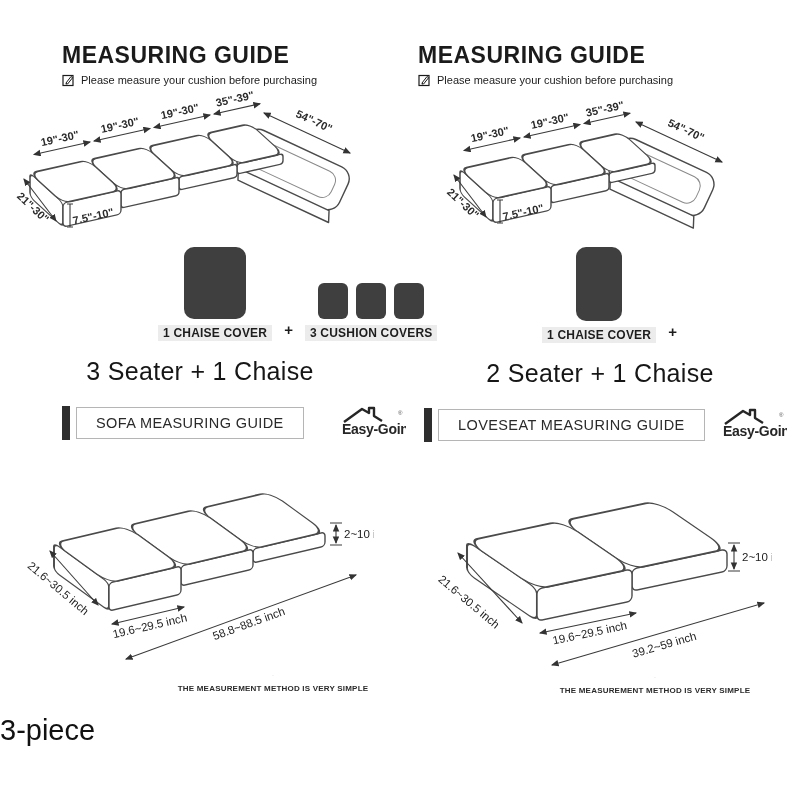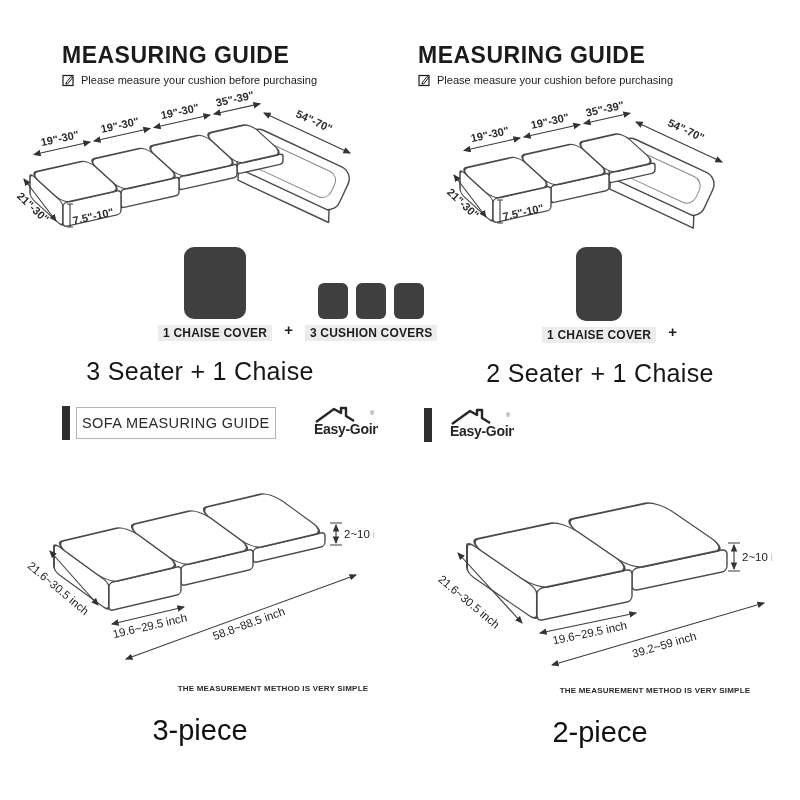--- a/index.html
+++ b/index.html
@@ -36,30 +36,30 @@
   .chip{background:#ececec;padding:2px 5px;font-size:12px;font-weight:bold;
         letter-spacing:.2px;color:#1d1d1d;white-space:nowrap;height:12px;line-height:12px;}
   .plus{font-size:15px;font-weight:bold;padding-bottom:3px;color:#1d1d1d;}
 
   .caption{margin-top:14px;text-align:center;font-size:25px;line-height:32px;
            letter-spacing:.3px;color:#161616;}
 
   .guide-row{display:flex;align-items:center;margin-top:18px;height:36px;}
   #col-left .guide-row{margin-left:62px;} #col-right .guide-row{margin-left:24px;}
   .guide-bar{width:8px;height:34px;background:#2e2e2e;flex:0 0 auto;}
-  .guide-box{border:1.3px solid #b5b5b5;padding:7px 5px;margin-left:6px;font-size:14.5px;
+  .guide-box{border:1.3px solid #b5b5b5;padding:7px 19px;margin-left:6px;font-size:14.5px;
              letter-spacing:.4px;color:#2a2a2a;white-space:nowrap;}
   .logo{flex:0 0 auto;}
   #col-left .logo{margin-left:36px;} #col-right .logo{margin-left:16px;}
 
   .note-row{display:flex;align-items:center;gap:8px;margin-top:4px;height:18px;flex-direction:column;}
   #col-left .note-row{margin-left:146px;} #col-right .note-row{margin-left:110px;}
   .note-text{font-size:8px;font-weight:bold;letter-spacing:.2px;color:#2b2b2b;white-space:nowrap;}
 
-  .piece{margin-top:20px;text-align:center;font-size:29px;line-height:34px;color:#111111;}
+  .piece{margin-top:20px;font-size:29px;line-height:34px;color:#111111;}
 </style>
 </head>
 <body>
 
 <div id="stage">
 
   <div class="col" id="col-left">
     <div class="header">
       <div class="title">MEASURING GUIDE</div>
       <div class="subrow">
@@ -256,20 +256,21 @@
         <div class="big-cover"></div>
         <div class="chip">1 CHAISE COVER</div>
       </div>
       <div class="plus">+</div>
     </div>
 
     <div class="caption">2 Seater + 1 Chaise</div>
 
     <div class="guide-row">
       <div class="guide-bar"></div>
+      <div class="guide-box">LOVESEAT MEASURING GUIDE</div>
       <svg class="logo" width="66" height="40" viewBox="0 0 66 40">
         <path d="M4 19 L22 6 L29 10 L29 5 L34 5 L34 13 L42 18" fill="none" stroke="#262626" stroke-width="2.4" stroke-linejoin="round"></path>
         <text x="2" y="31" font-size="14" font-weight="bold" letter-spacing="-0.3" fill="#262626">Easy-Going</text>
         <text x="58" y="12" font-size="6" fill="#555">®</text>
       </svg>
     </div>
 
     <svg class="lower" width="360" height="200" viewBox="0 0 360 200">
       <defs>
         <marker id="s4a" markerWidth="8" markerHeight="8" refX="6" refY="3" orient="auto-start-reverse">
@@ -301,16 +302,15 @@
     <div class="note-row">
       <svg width="18" height="18" viewBox="0 0 18 18">
         <g transform="translate(9,9) rotate(-45)">
           <rect x="-9" y="-3.5" width="18" height="7" rx="1.5" fill="none" stroke="#2b2b2b" stroke-width="1.2"></rect>
           <path d="M-5 -3.5 V0 M-1 -3.5 V0 M3 -3.5 V0" stroke="#2b2b2b" stroke-width="1"></path>
         </g>
       </svg>
       <span class="note-text">THE MEASUREMENT METHOD IS VERY SIMPLE</span>
     </div>
 
-    <div class="piece">2-piece</div>
   </div>
 
 </div>
 
 </body></html>

